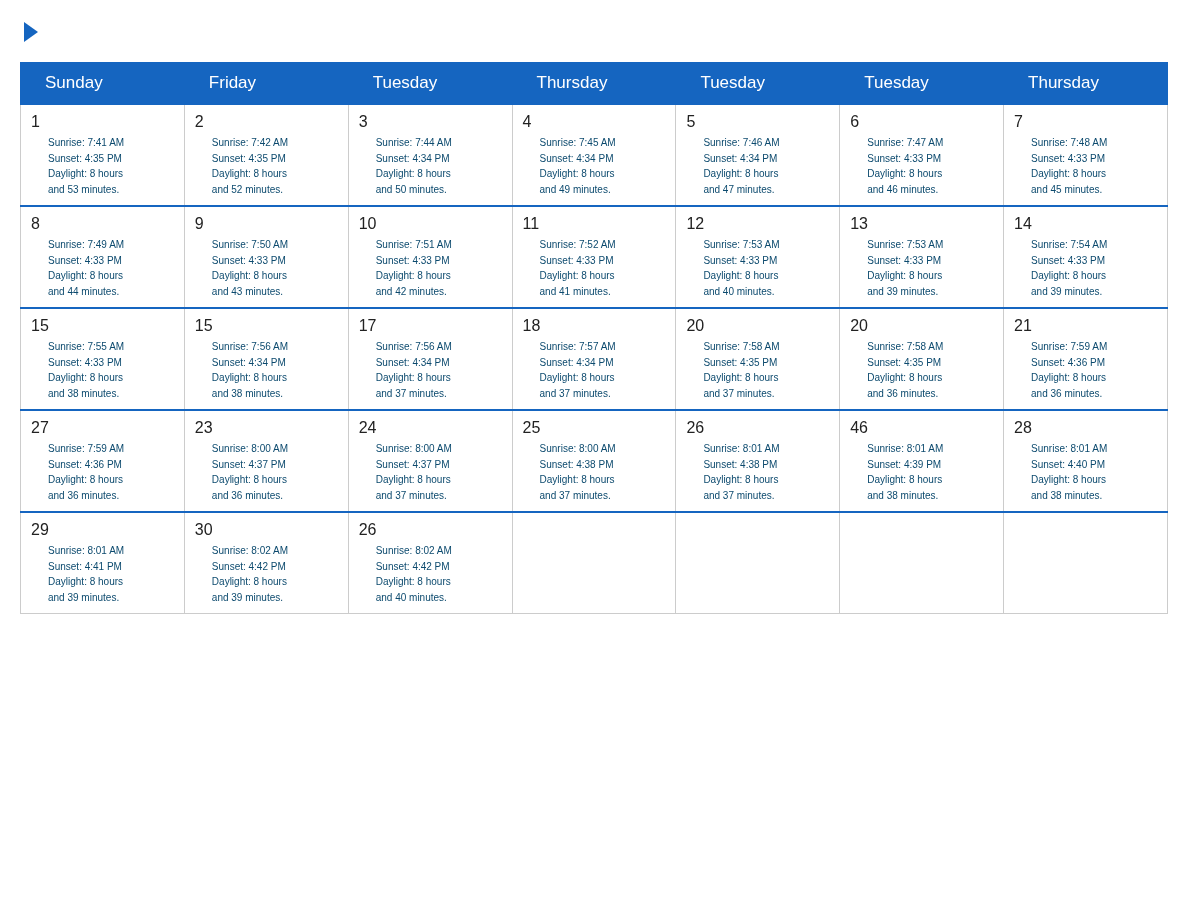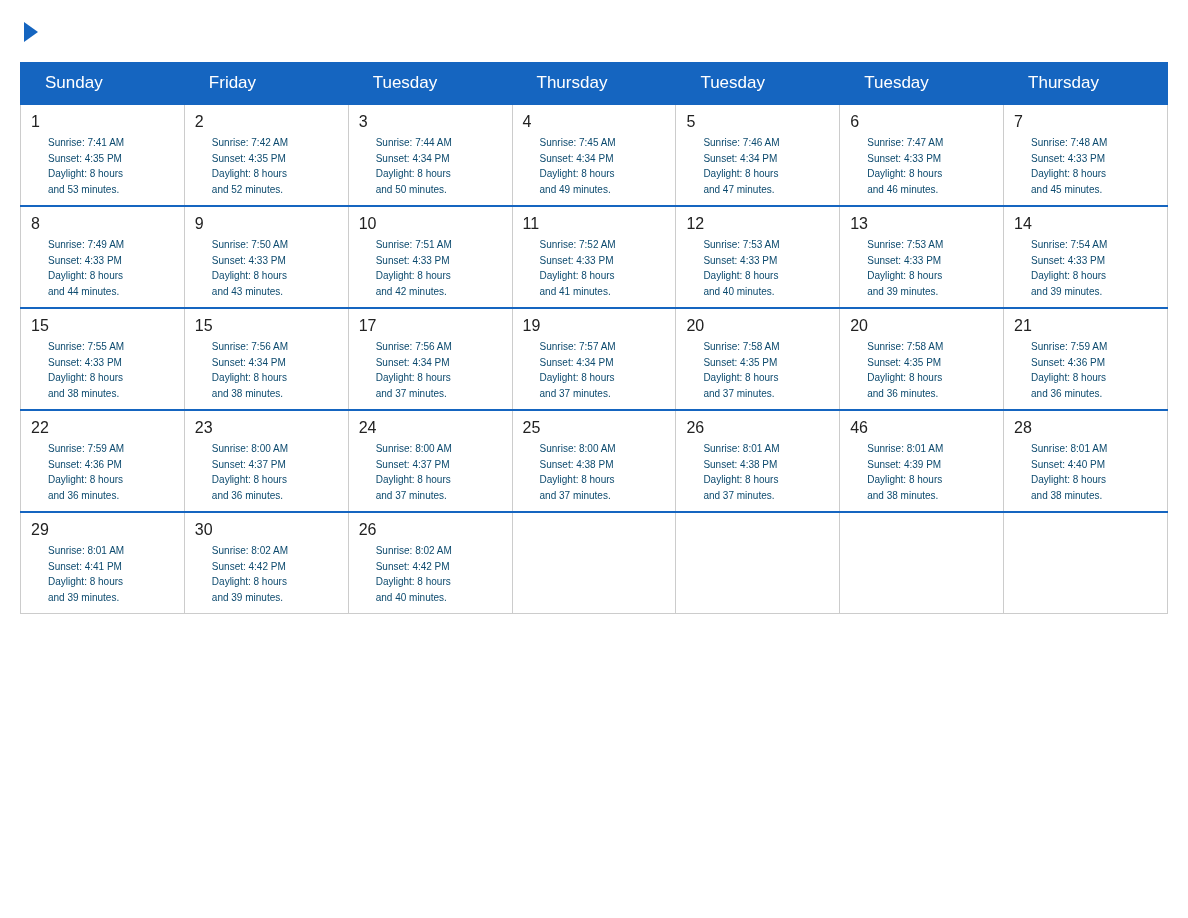--- a/index.html
+++ b/index.html
@@ -281,21 +281,21 @@
         <td>
           <span class="day-num">17</span>
         <div class="day-info">
           Sunrise: 7:56 AM<br>
           Sunset: 4:34 PM<br>
           Daylight: 8 hours<br>
           and 37 minutes.
         </div>
         </td>
         <td>
-          <span class="day-num">19</span>
+          <span class="day-num">18</span>
         <div class="day-info">
           Sunrise: 7:57 AM<br>
           Sunset: 4:34 PM<br>
           Daylight: 8 hours<br>
           and 37 minutes.
         </div>
         </td>
         <td>
           <span class="day-num">20</span>
         <div class="day-info">
@@ -319,21 +319,21 @@
         <div class="day-info">
           Sunrise: 7:59 AM<br>
           Sunset: 4:36 PM<br>
           Daylight: 8 hours<br>
           and 36 minutes.
         </div>
         </td>
       </tr>
       <tr>
         <td>
-          <span class="day-num">22</span>
+          <span class="day-num">27</span>
         <div class="day-info">
           Sunrise: 7:59 AM<br>
           Sunset: 4:36 PM<br>
           Daylight: 8 hours<br>
           and 36 minutes.
         </div>
         </td>
         <td>
           <span class="day-num">23</span>
         <div class="day-info">

